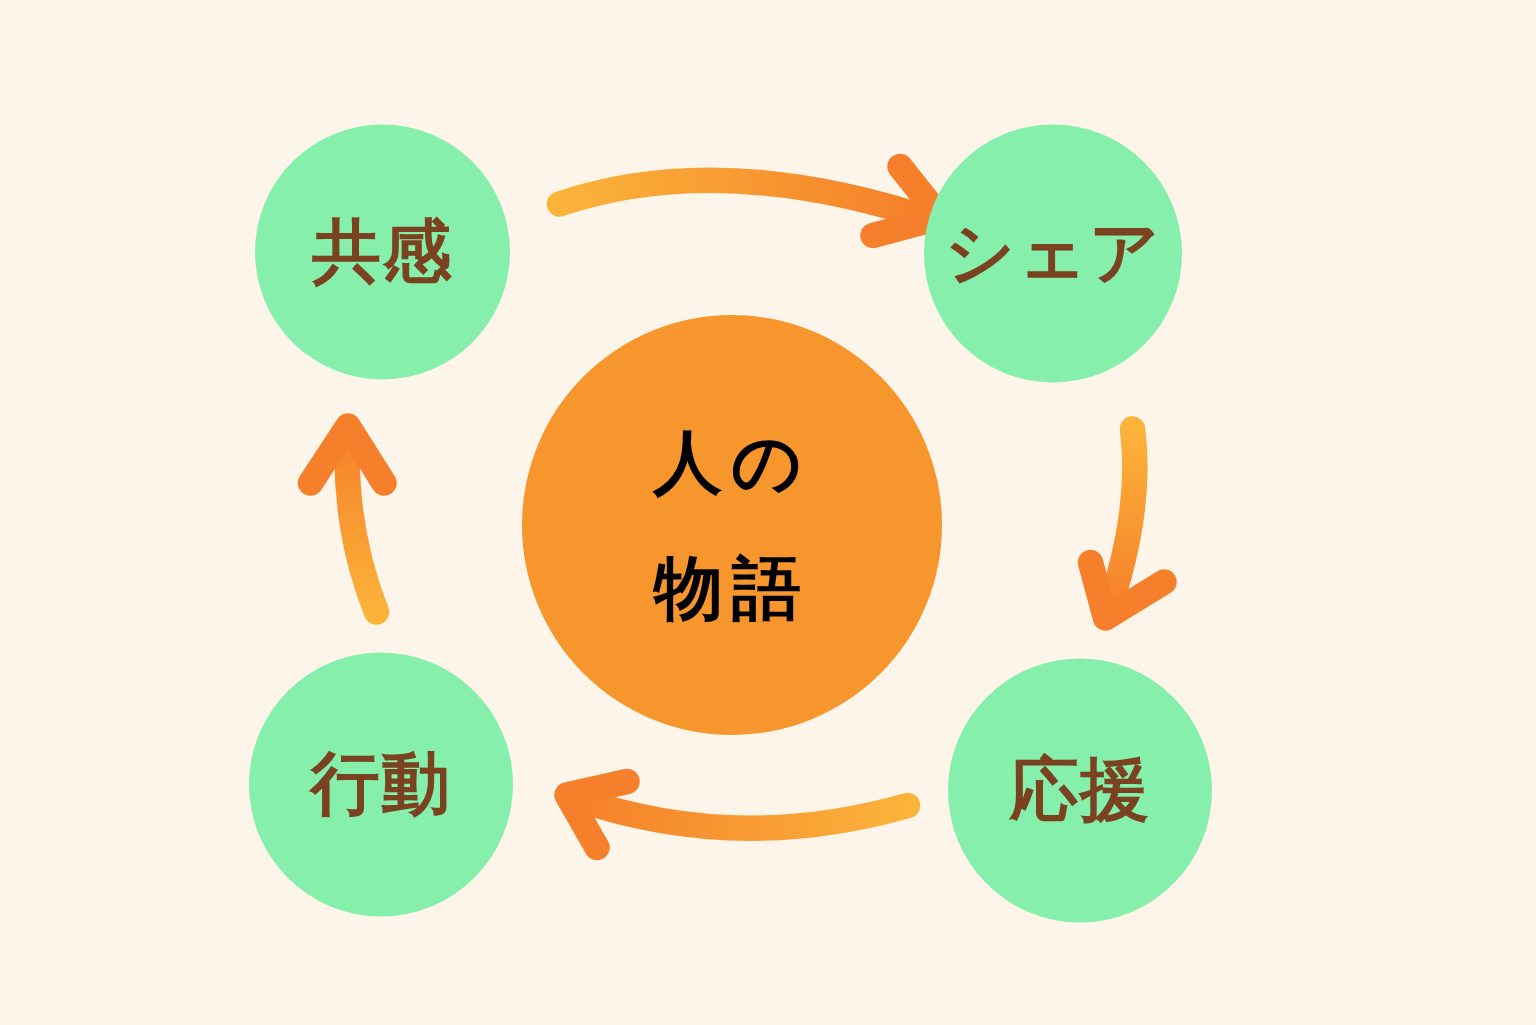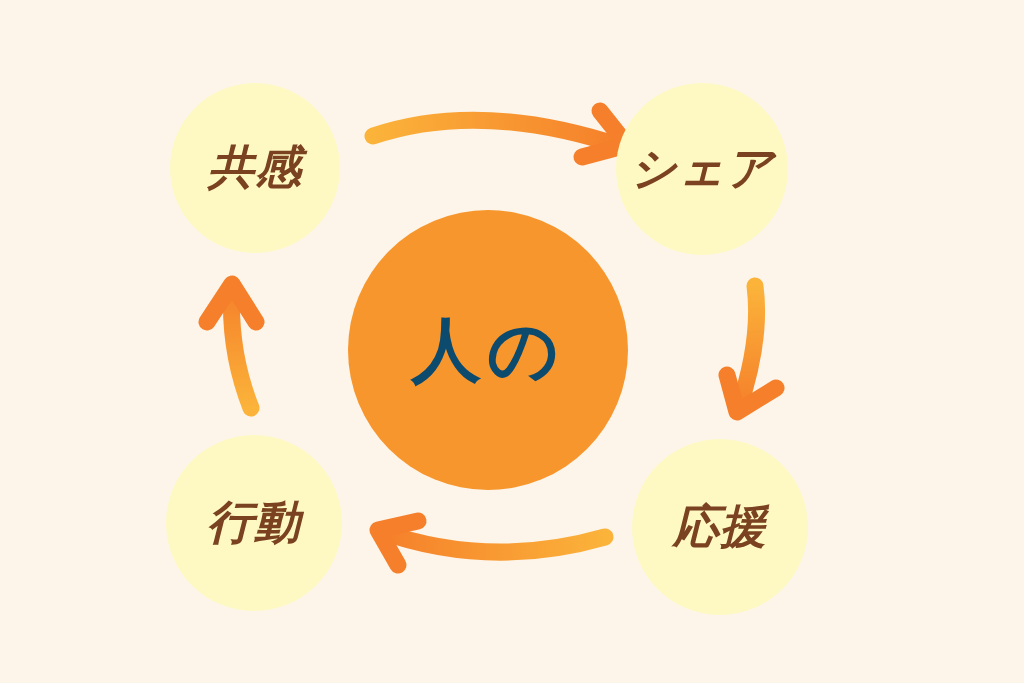--- a/index.html
+++ b/index.html
@@ -17,25 +17,24 @@
       background: #FDF5EA;
     }
     .arrows {
       position: absolute;
       left: 0; top: 0;
       width: 1024px; height: 683px;
     }
     .node {
       position: absolute;
       border-radius: 50%;
-      background: #fef9c3;
+      background: #86efac;
       display: flex;
       align-items: center;
       justify-content: center;
-      font-style: italic;
     }
     .node-label {
       font-family: "DejaVu Sans", sans-serif;
       font-weight: bold;
       font-size: 46px;
       color: #7A4220;
       letter-spacing: 1px;
       white-space: nowrap;
     }
     .center {
@@ -47,23 +46,23 @@
       border-radius: 50%;
       background: #F7962D;
       display: flex;
       flex-direction: column;
       align-items: center;
       justify-content: center;
     }
     .center-line {
       font-family: "DejaVu Sans", sans-serif;
       font-weight: bold;
-      font-size: 70px;
+      font-size: 46px;
       line-height: 84px;
-      color: #0c4a6e;
+      color: #000000;
       letter-spacing: 6px;
     }
   </style>
 </head>
 <body>
 
 <div class="stage">
 
   <svg class="arrows" viewBox="0 0 1024 683">
     <defs>
@@ -117,15 +116,16 @@
   <div class="node" style="left:166px; top:435px; width:176px; height:176px;">
     <span class="node-label">行動</span>
   </div>
 
   <div class="node" style="left:632px; top:439px; width:176px; height:176px;">
     <span class="node-label">応援</span>
   </div>
 
   <div class="center">
     <span class="center-line">人の</span>
+    <span class="center-line">物語</span>
   </div>
 
 </div>
 
 </body></html>

